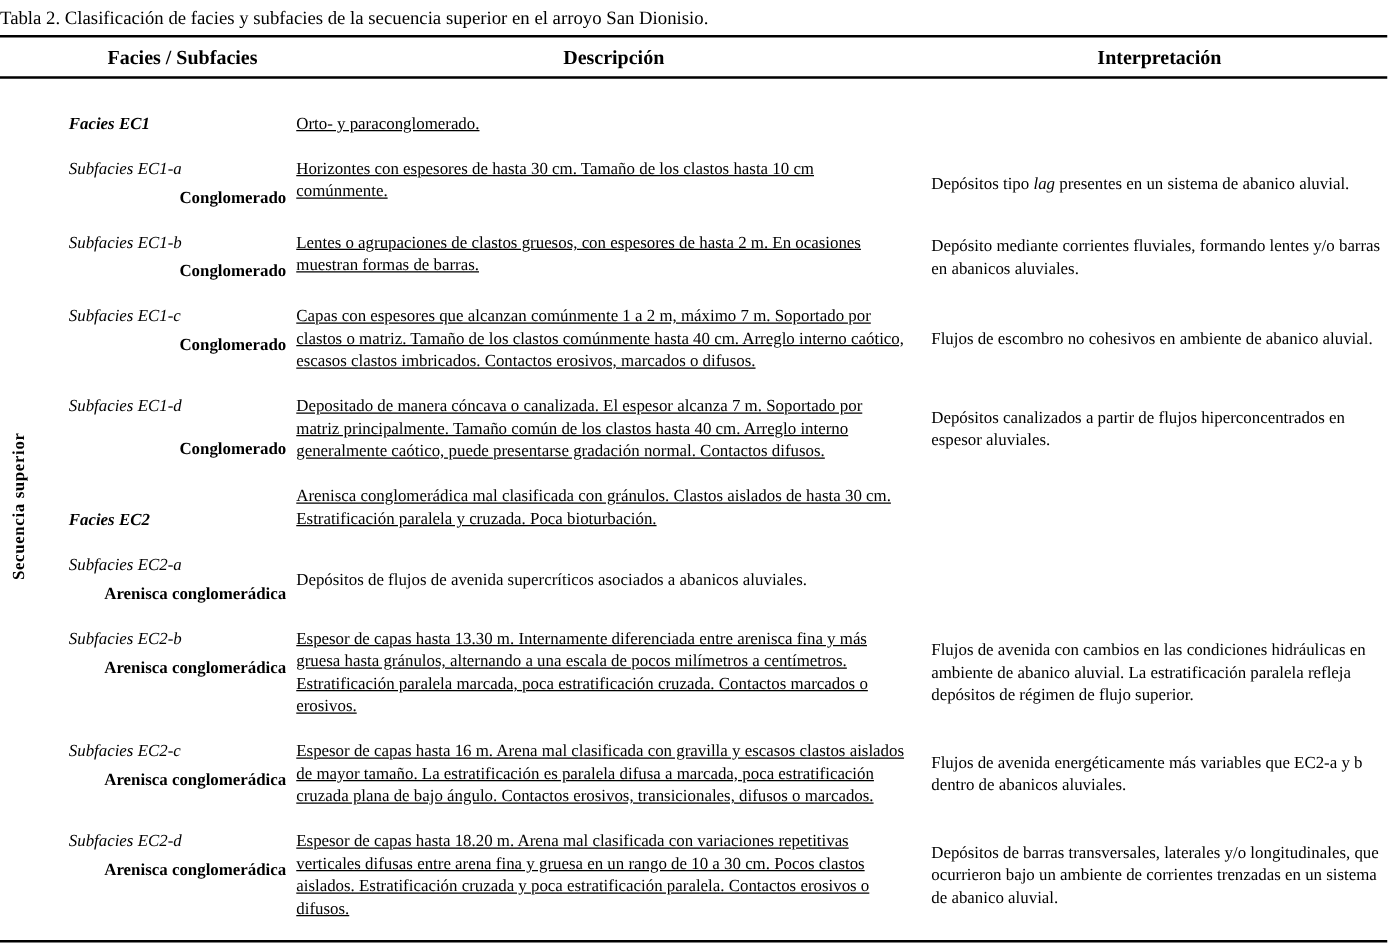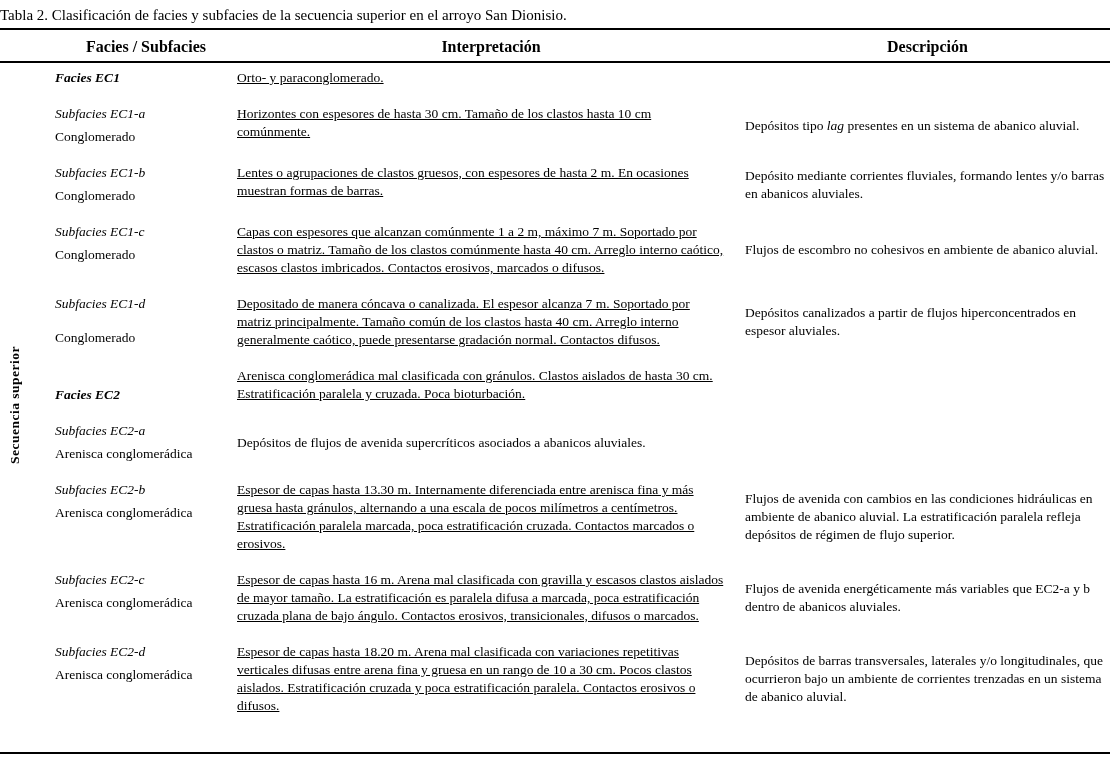--- a/index.html
+++ b/index.html
@@ -36,44 +36,44 @@
     display: flex; align-items: center; justify-content: center;
     overflow: visible;
   }
   .side-label span {
     transform: rotate(-90deg); transform-origin: center;
     white-space: nowrap; font-weight: bold; font-size: 13.5px;
     letter-spacing: 0.5px;
   }
 
   .content {
-    position: absolute; top: 57px; left: 38px; width: 1072px;
+    position: absolute; top: 78px; left: 38px; width: 1072px;
     display: flex; flex-direction: column; gap: 18px; padding-top: 12px;
     font-size: 13.5px; line-height: 18px;
   }
   .row { align-items: stretch; }
   .cell-facies { padding-right: 8px; }
   .facies-name { font-style: italic; }
   .facies-name.major { font-weight: bold; }
-  .litho { text-align: left; margin-top: 5px; }
+  .litho { text-align: right; margin-top: 5px; font-weight: bold; }
   .cell-desc { padding-right: 20px; text-decoration: underline; }
   .cell-interp { align-self: center; padding-right: 4px; }
   .em { font-style: italic; }
 </style>
 </head>
 <body>
 
 <div class="title">Tabla 2. Clasificación de facies y subfacies de la secuencia superior en el arroyo San Dionisio.</div>
 
 <div class="rule rule-top"></div>
 
 <div class="header-row grid-cols">
   <div class="header-cell">Facies / Subfacies</div>
+  <div class="header-cell">Descripción</div>
   <div class="header-cell">Interpretación</div>
-  <div class="header-cell">Descripción</div>
 </div>
 
 <div class="rule rule-mid"></div>
 
 <div class="side-label">
   <span>Secuencia superior</span>
 </div>
 
 <div class="content">
 

